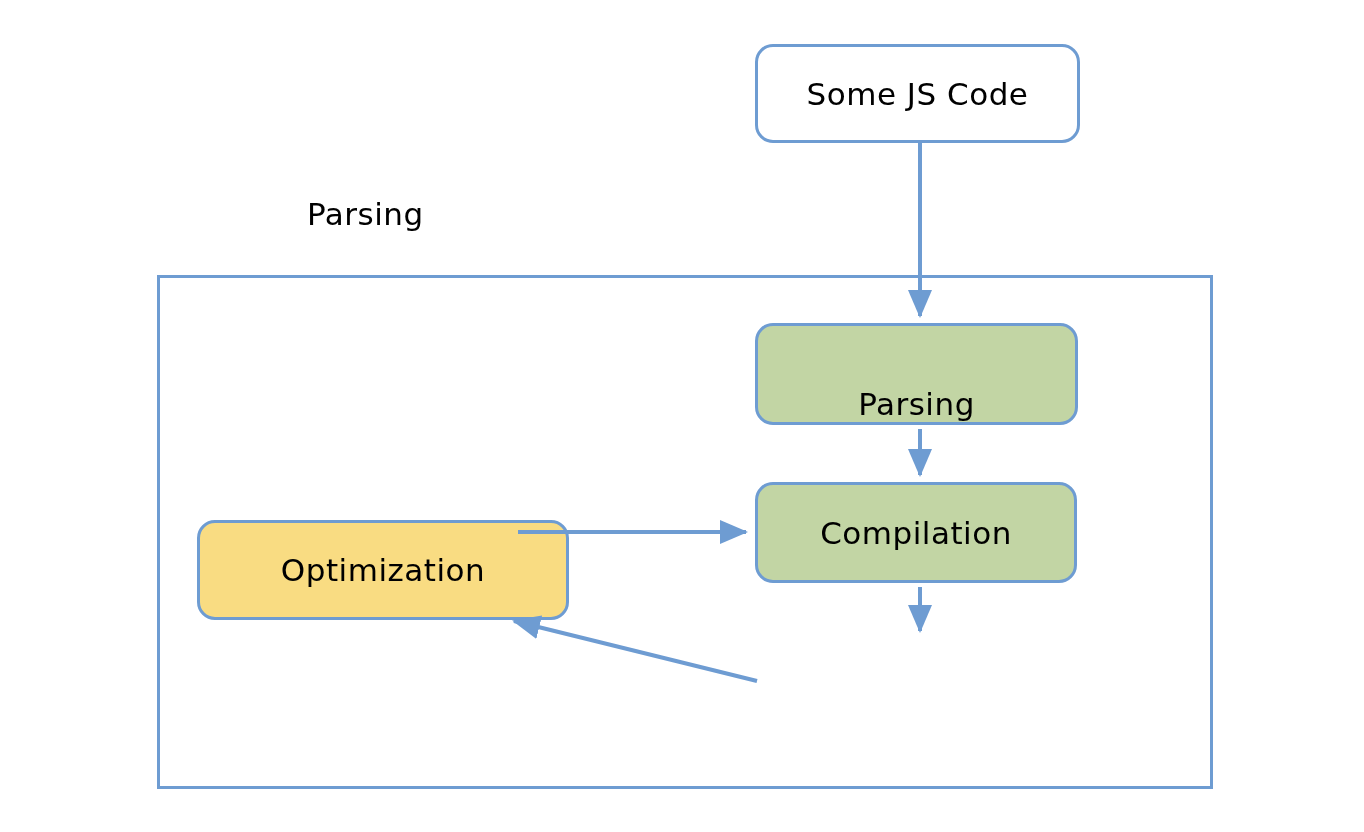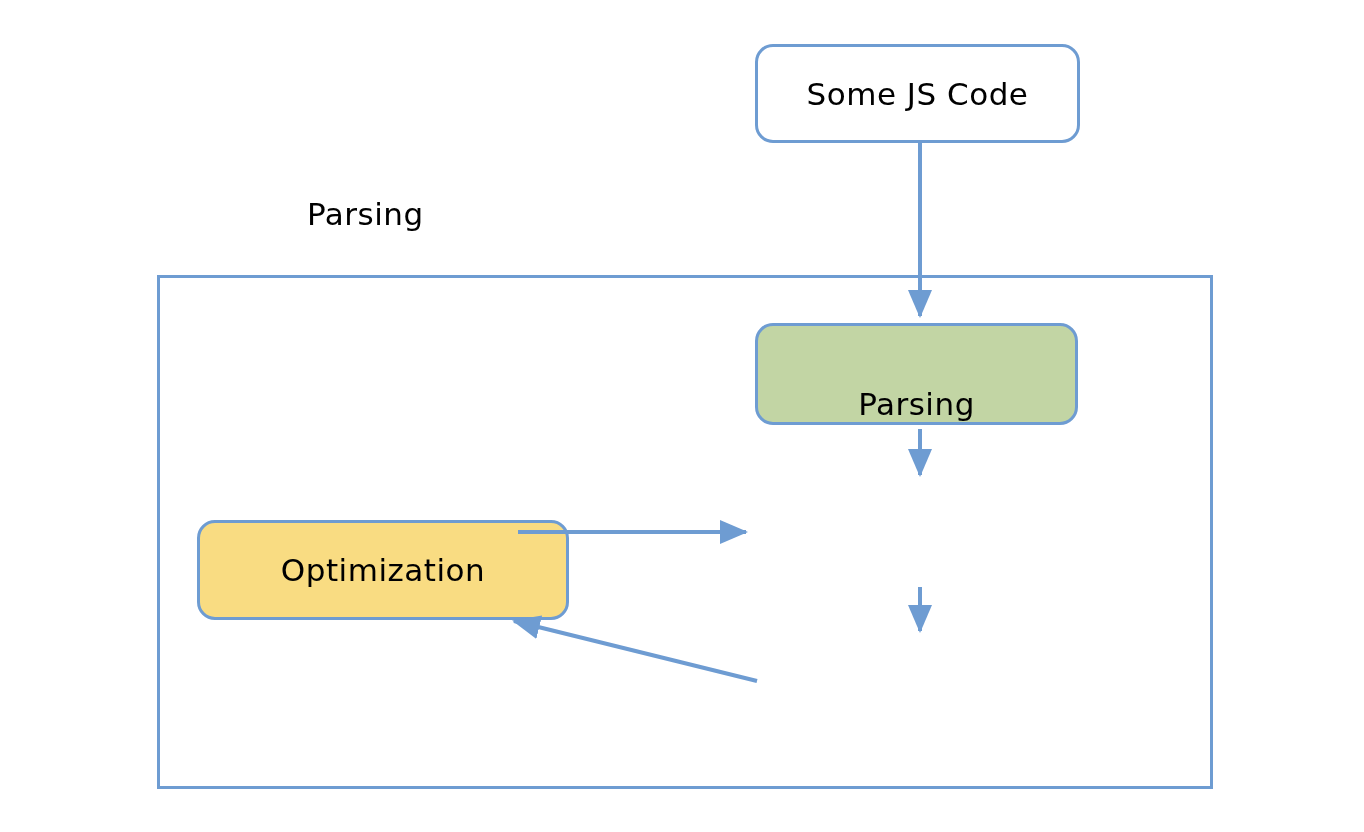--- a/index.html
+++ b/index.html
@@ -77,20 +77,23 @@
     <span>Some JS Code</span>
   </div>
 
   <div id="engine-label">Parsing</div>
 
   <div id="engine-container"></div>
 
   <div class="node green" id="parsing-box">
     <span>Parsing</span>
   </div>
+  <div class="node green" id="compilation-box">
+    <span>Compilation</span>
+  </div>
   <div class="node yellow" id="optimization-box">
     <span>Optimization</span>
   </div>
 
   <svg id="arrow-layer" viewBox="0 0 1364 832" xmlns="http://www.w3.org/2000/svg">
     <defs>
       <marker id="arrowhead" markerWidth="8" markerHeight="7" refX="6.5" refY="3" orient="auto" markerUnits="strokeWidth">
         <path class="arrowhead" d="M0,0 L7,3 L0,6 Z"></path>
       </marker>
     </defs>

